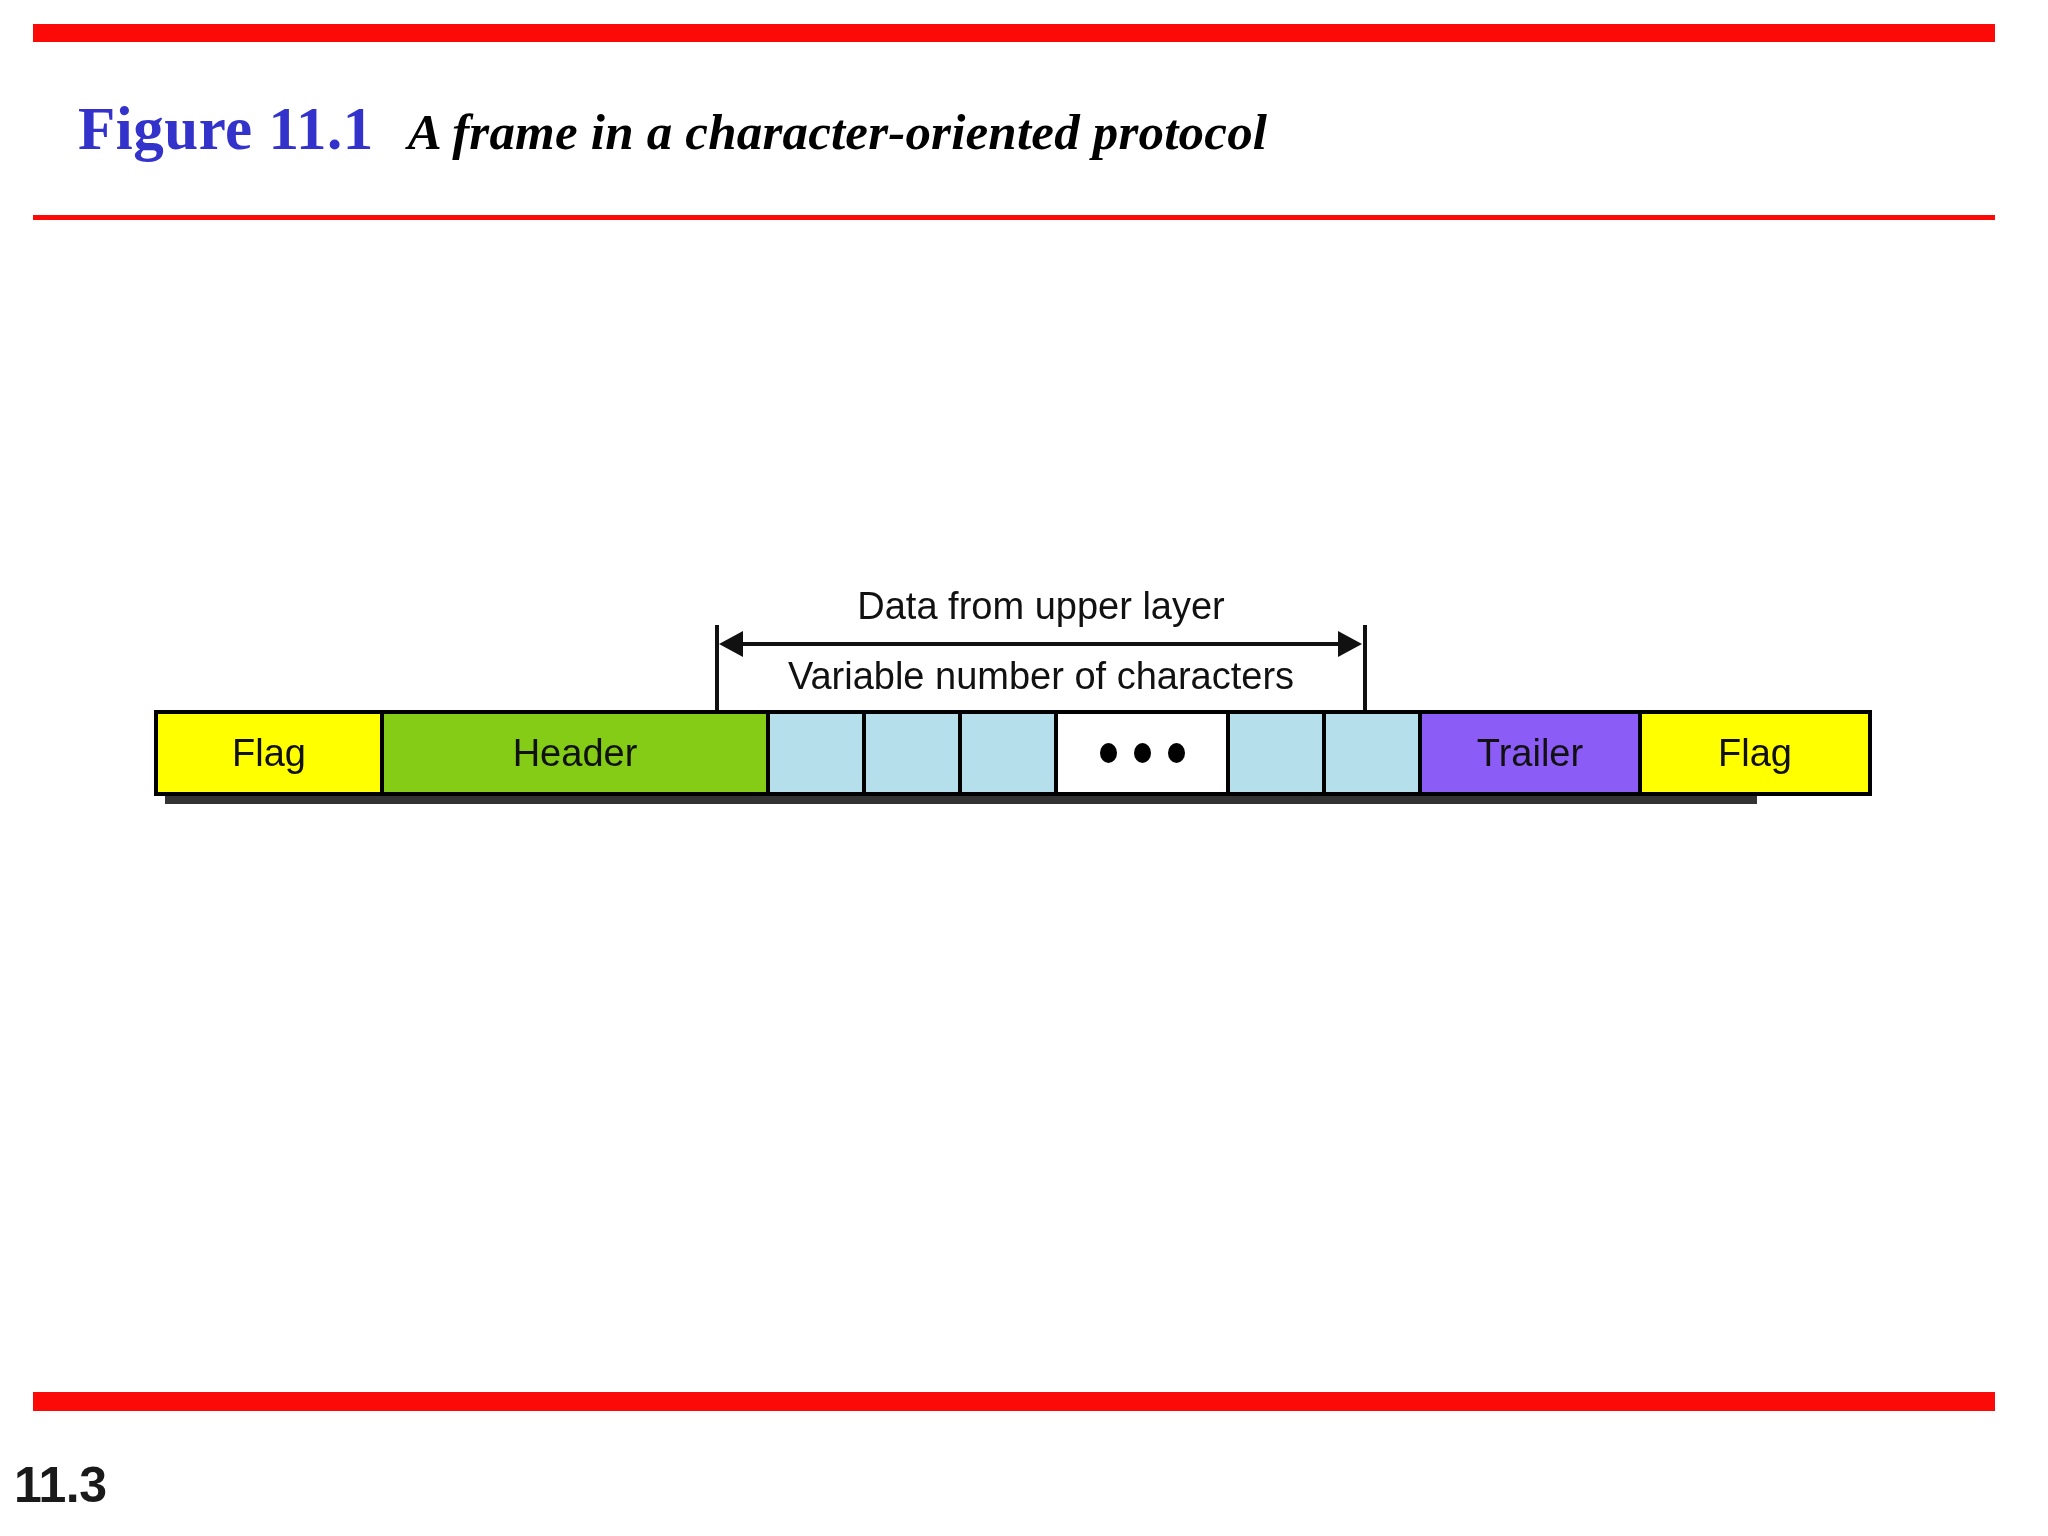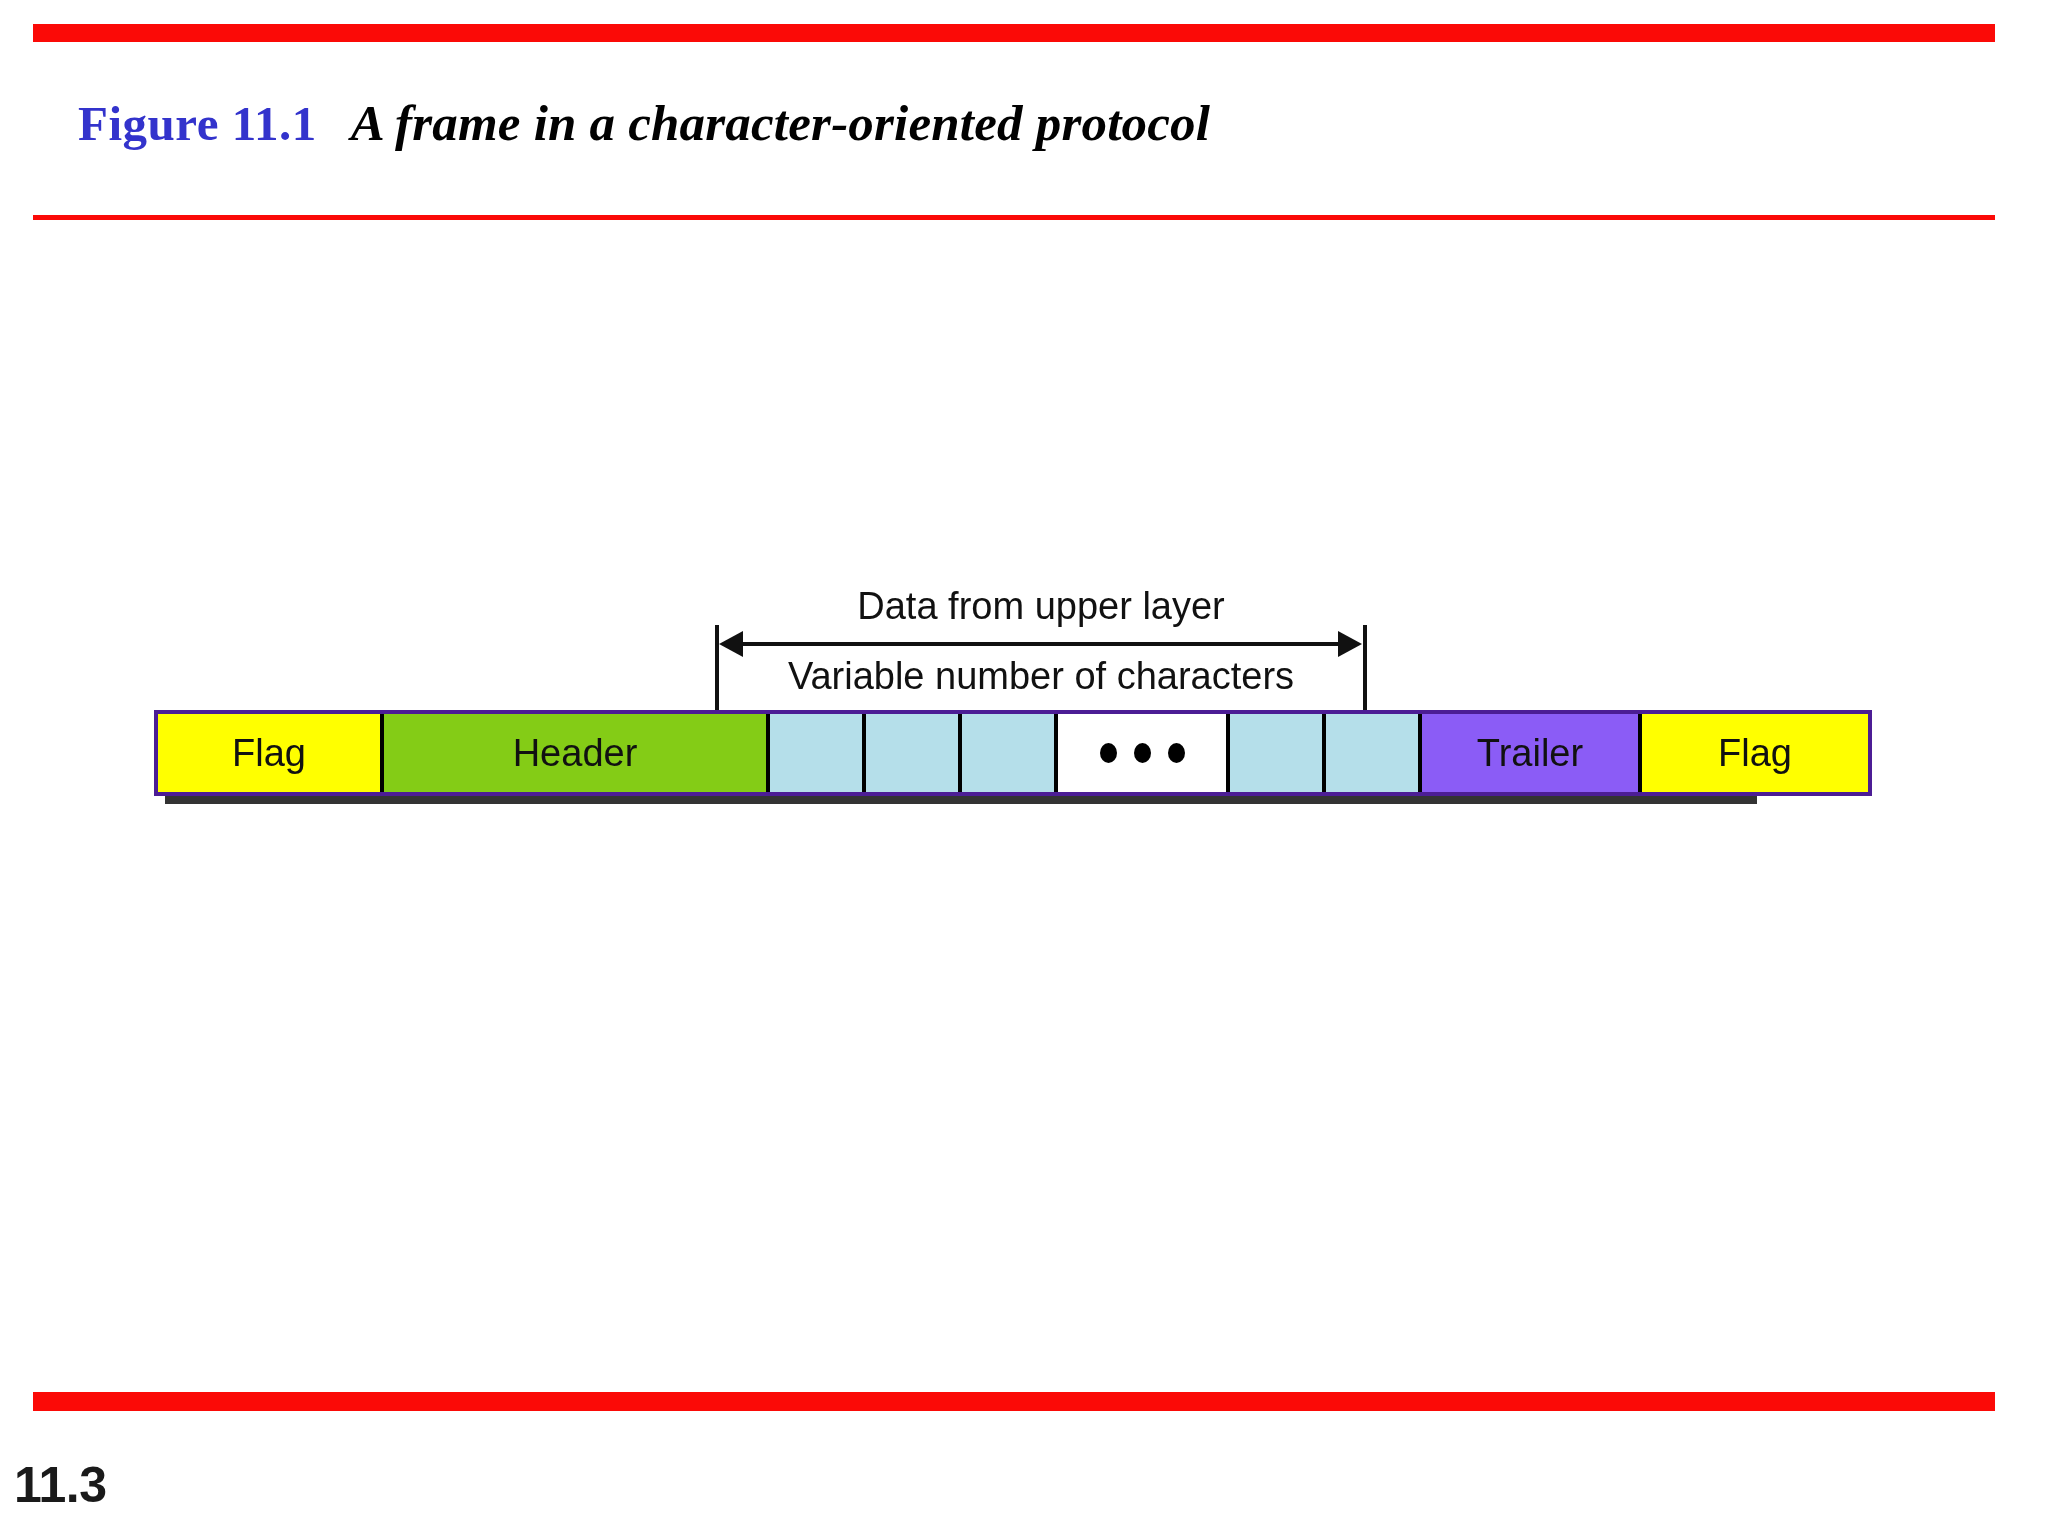--- a/index.html
+++ b/index.html
@@ -44,21 +44,21 @@
   #figure-heading {
     position: absolute;
     left: 78px;
     top: 98px;
     white-space: nowrap;
     line-height: 1;
   }
   #figure-heading .fig-label {
     font-family: "Liberation Serif", serif;
     font-weight: bold;
-    font-size: 49px;
+    font-size: 61px;
     color: #3333cc;
     letter-spacing: 0.5px;
   }
   #figure-heading .fig-caption {
     font-family: "Liberation Serif", serif;
     font-weight: bold;
     font-style: italic;
     font-size: 51px;
     color: #010101;
     margin-left: 34px;
@@ -156,21 +156,21 @@
     background: #333333;
   }
 
   
   #frame-row {
     position: absolute;
     left: 154px;
     top: 710px;
     height: 86px;
     display: flex;
-    border: 4px solid #4c1d95;
+    border: 4px solid #000000;
     box-sizing: border-box;
     background: #ffffff;
   }
   .cell {
     height: 100%;
     box-sizing: border-box;
     display: flex;
     align-items: center;
     justify-content: center;
     font-family: "Liberation Sans", sans-serif;

